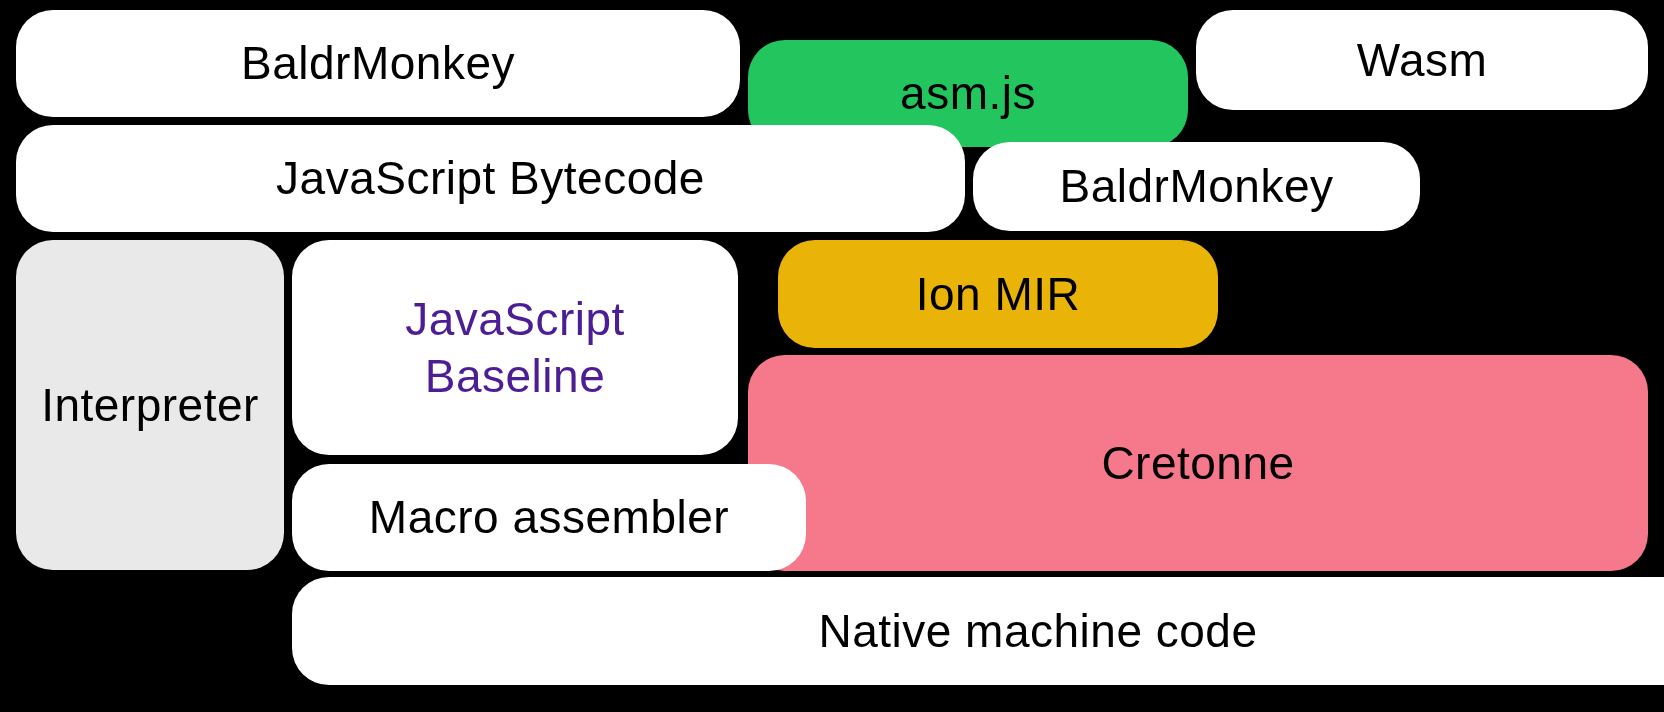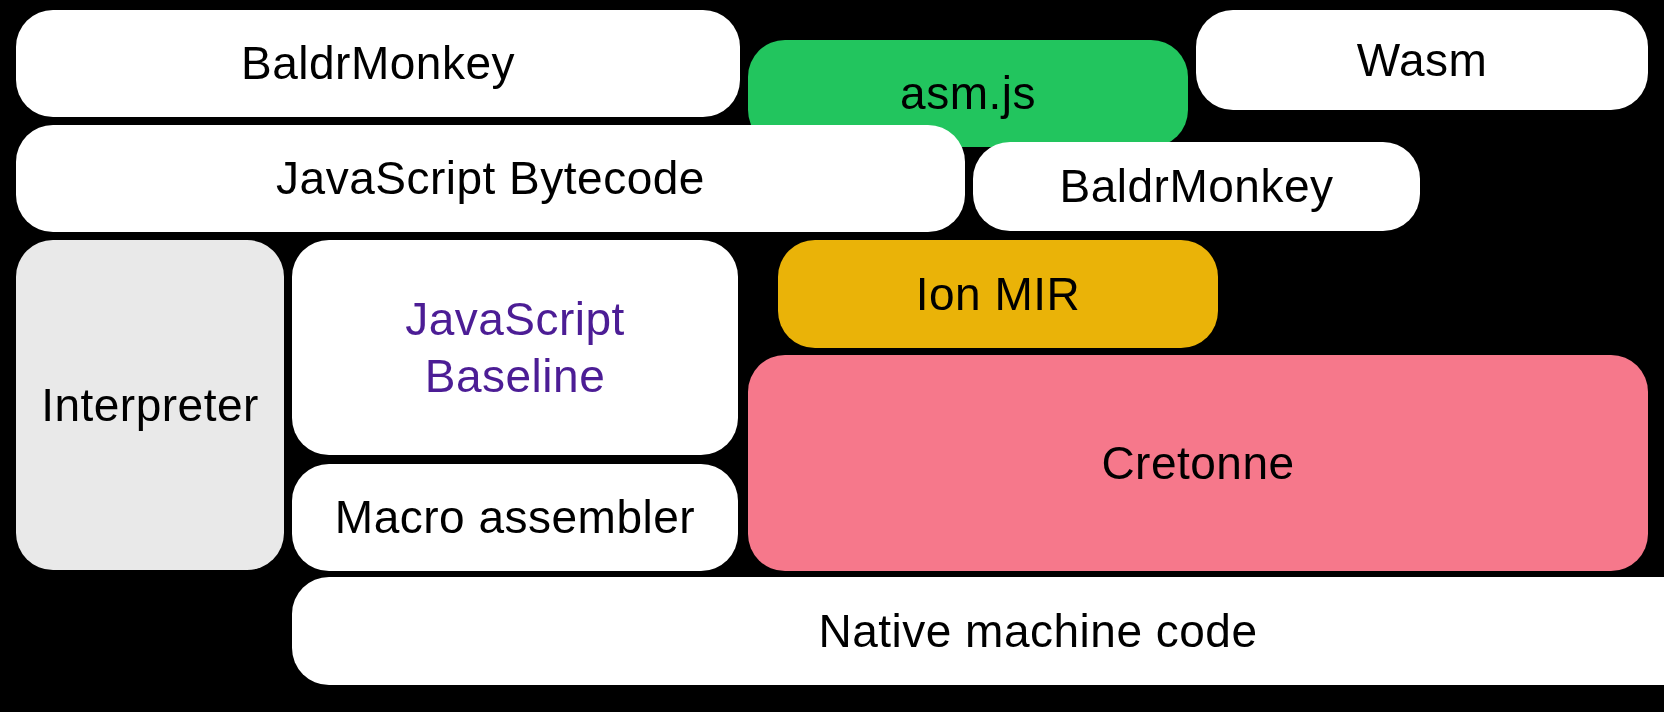--- a/index.html
+++ b/index.html
@@ -33,21 +33,21 @@
   
   .b-javascript   { left: 16px;   top: 10px;  width: 724px;  height: 107px; }
   .b-asmjs        { left: 748px;  top: 10px;  width: 440px;  height: 107px; }
   .b-wasm         { left: 1196px; top: 10px;  width: 452px;  height: 100px; }
   .b-bytecode     { left: 16px;   top: 125px; width: 949px;  height: 107px; }
   .b-baldrmonkey  { left: 973px;  top: 142px; width: 447px;  height: 89px; }
   .b-interpreter  { left: 16px;   top: 240px; width: 268px;  height: 330px; }
   .b-baseline     { left: 292px;  top: 240px; width: 446px;  height: 215px; }
   .b-ionmir       { left: 748px;  top: 240px; width: 440px;  height: 108px; }
   .b-cretonne     { left: 748px;  top: 355px; width: 900px;  height: 216px; }
-  .b-macro        { left: 292px;  top: 464px; width: 446px;  height: 107px; }
+  .b-macro        { left: 292px;  top: 464px; width: 514px;  height: 107px; }
   .b-native       { left: 292px;  top: 577px; width: 1492px; height: 108px; }
   
   .b-baseline .label { max-width: 310px; }
 </style>
 </head>
 <body>
 
 <div class="canvas" style="background: rgb(0, 0, 0);">
 
   <div class="box b-javascript" style="background: rgb(255, 255, 255);">

